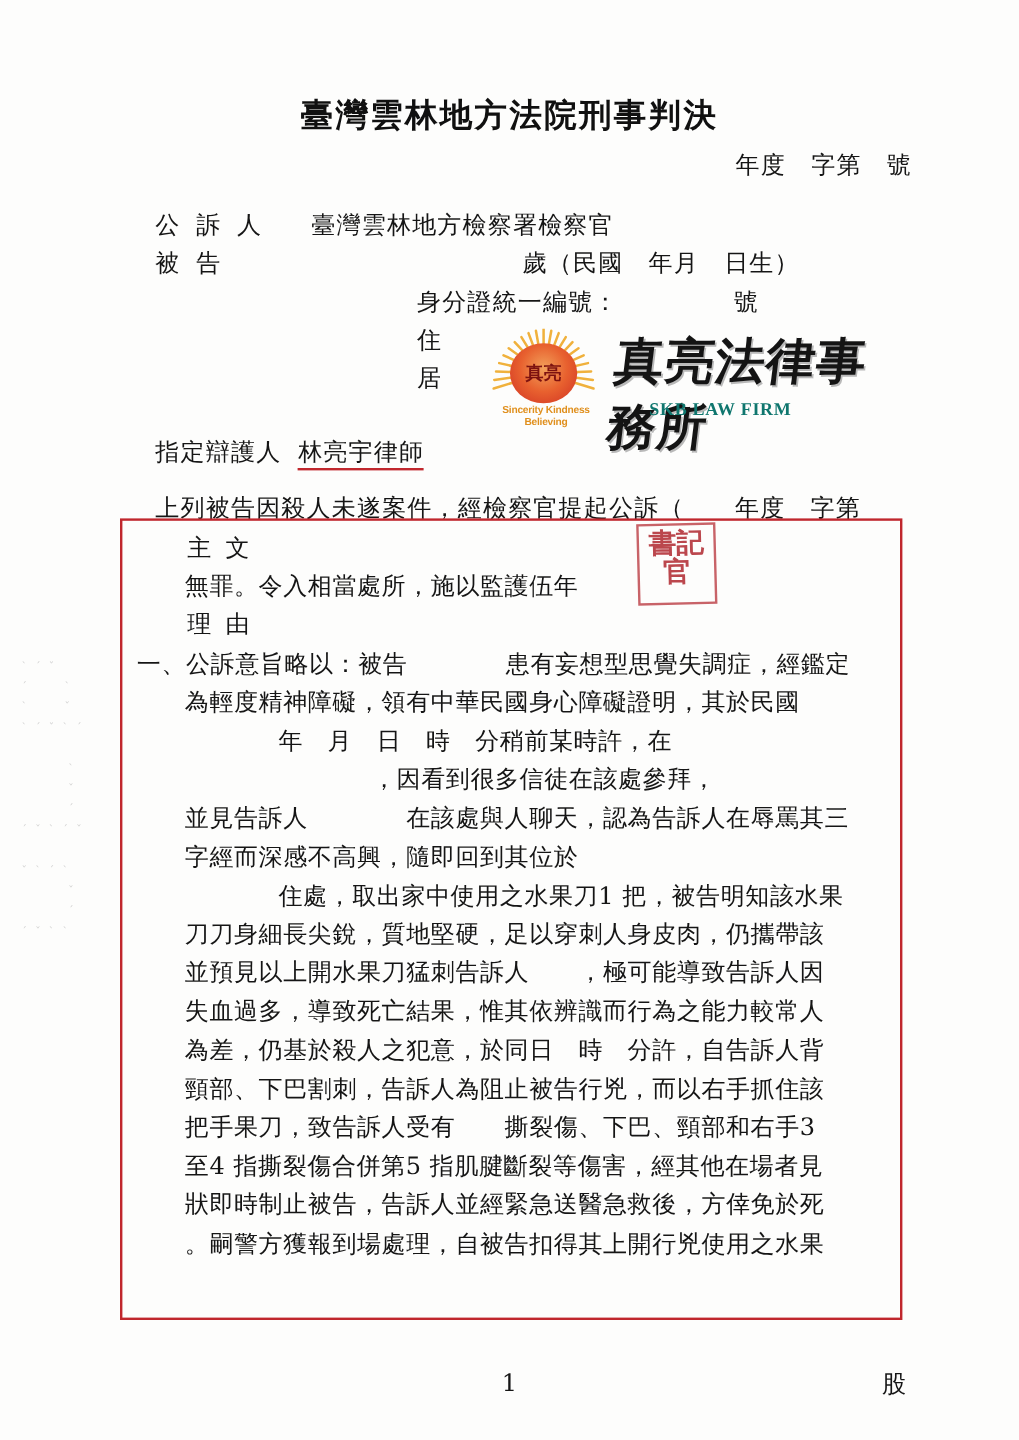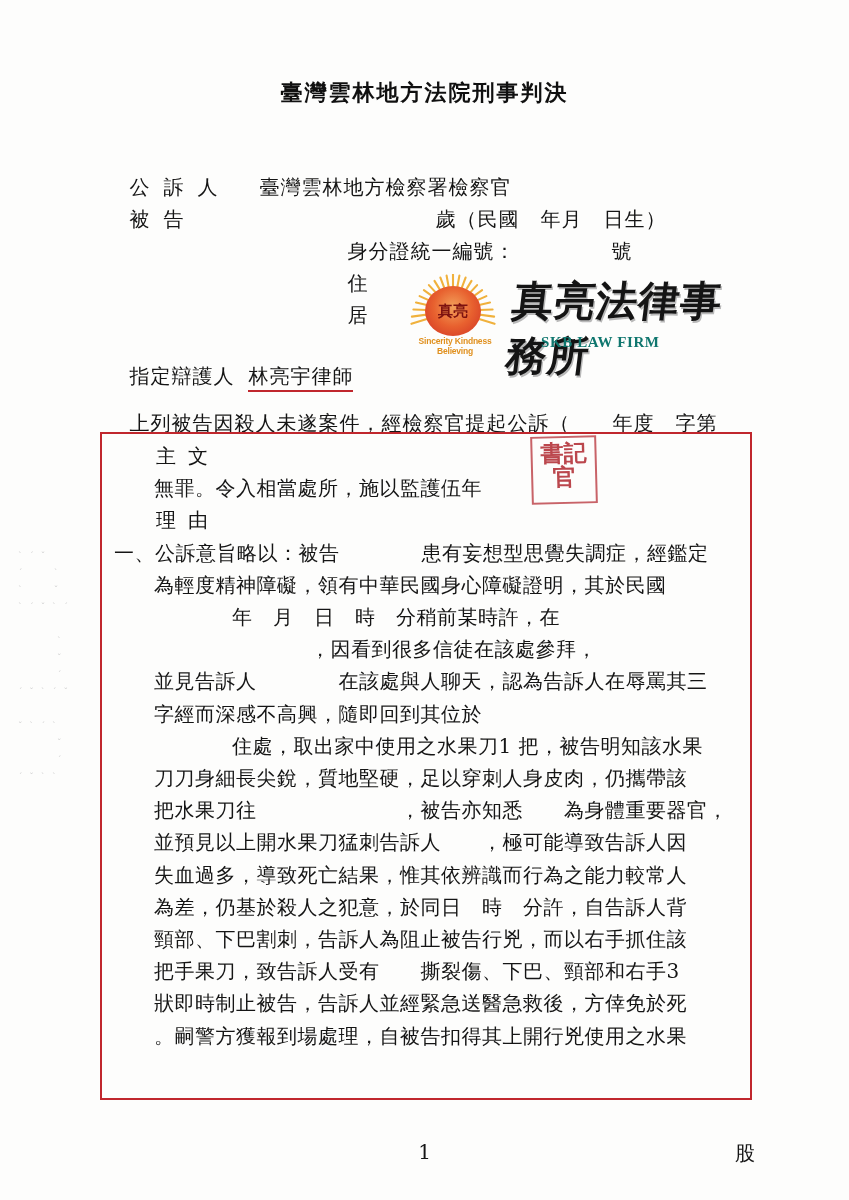--- a/index.html
+++ b/index.html
@@ -17,21 +17,21 @@
     color: #151515;
   }
 
   
   .doc-title {
     position: absolute;
     top: 78px;
     left: 0;
     width: 849px;
     text-align: center;
-    font-size: 22px;
+    font-size: 27px;
     letter-spacing: 2px;
     font-weight: 600;
     color: #101010;
   }
 
   
   .case-no-line {
     position: absolute;
     top: 124px;
     left: 0;
@@ -251,20 +251,21 @@
     font-size: 20px;
   }
 </style>
 </head>
 <body>
 
 <div id="page">
 
   <div class="doc-title">臺灣雲林地方法院刑事判決</div>
 
+  <div class="case-no-line">年度　字第　號</div>
 
   <div class="party-row row-prosecutor">
     <span class="party-label spaced">公訴人</span><span>臺灣雲林地方檢察署檢察官</span>
   </div>
 
   <div class="party-row row-defendant">
     <span class="party-label spaced">被告</span><span class="defendant-tail">歲（民國　年月　日生）</span>
   </div>
 
   <div class="party-row row-id">
@@ -329,26 +330,26 @@
       <span class="indent1">無罪。令入相當處所，施以監護伍年</span>
       <span class="heading-center">理由</span>
       <span class="hang">一、公訴意旨略以：被告　　　　患有妄想型思覺失調症，經鑑定</span>
       <span class="cont">為輕度精神障礙，領有中華民國身心障礙證明，其於民國</span>
       <span class="cont-deep">年　月　日　時　分稍前某時許，在</span>
       <span class="cont-deep2">，因看到很多信徒在該處參拜，</span>
       <span class="cont">並見告訴人　　　　在該處與人聊天，認為告訴人在辱罵其三</span>
       <span class="cont">字經而深感不高興，隨即回到其位於</span>
       <span class="cont-deep">住處，取出家中使用之水果刀1 把，被告明知該水果</span>
       <span class="cont">刀刀身細長尖銳，質地堅硬，足以穿刺人身皮肉，仍攜帶該</span>
-      <span class="cont">把水果刀往　　　　　　　，被告亦知悉　　為身體重要器官，</span>
       <span class="cont">並預見以上開水果刀猛刺告訴人　　，極可能導致告訴人因</span>
       <span class="cont">失血過多，導致死亡結果，惟其依辨識而行為之能力較常人</span>
       <span class="cont">為差，仍基於殺人之犯意，於同日　時　分許，自告訴人背</span>
       <span class="cont">頸部、下巴割刺，告訴人為阻止被告行兇，而以右手抓住該</span>
       <span class="cont">把手果刀，致告訴人受有　　撕裂傷、下巴、頸部和右手3</span>
+      <span class="cont">至4 指撕裂傷合併第5 指肌腱斷裂等傷害，經其他在場者見</span>
       <span class="cont">狀即時制止被告，告訴人並經緊急送醫急救後，方倖免於死</span>
       <span class="cont">。嗣警方獲報到場處理，自被告扣得其上開行兇使用之水果</span>
     </div>
   </div>
 
   <div class="clerk-stamp">
     <span>書記</span><span>官</span>
   </div>
 
   <div class="margin-marks">ˋ ˊ ˇ

